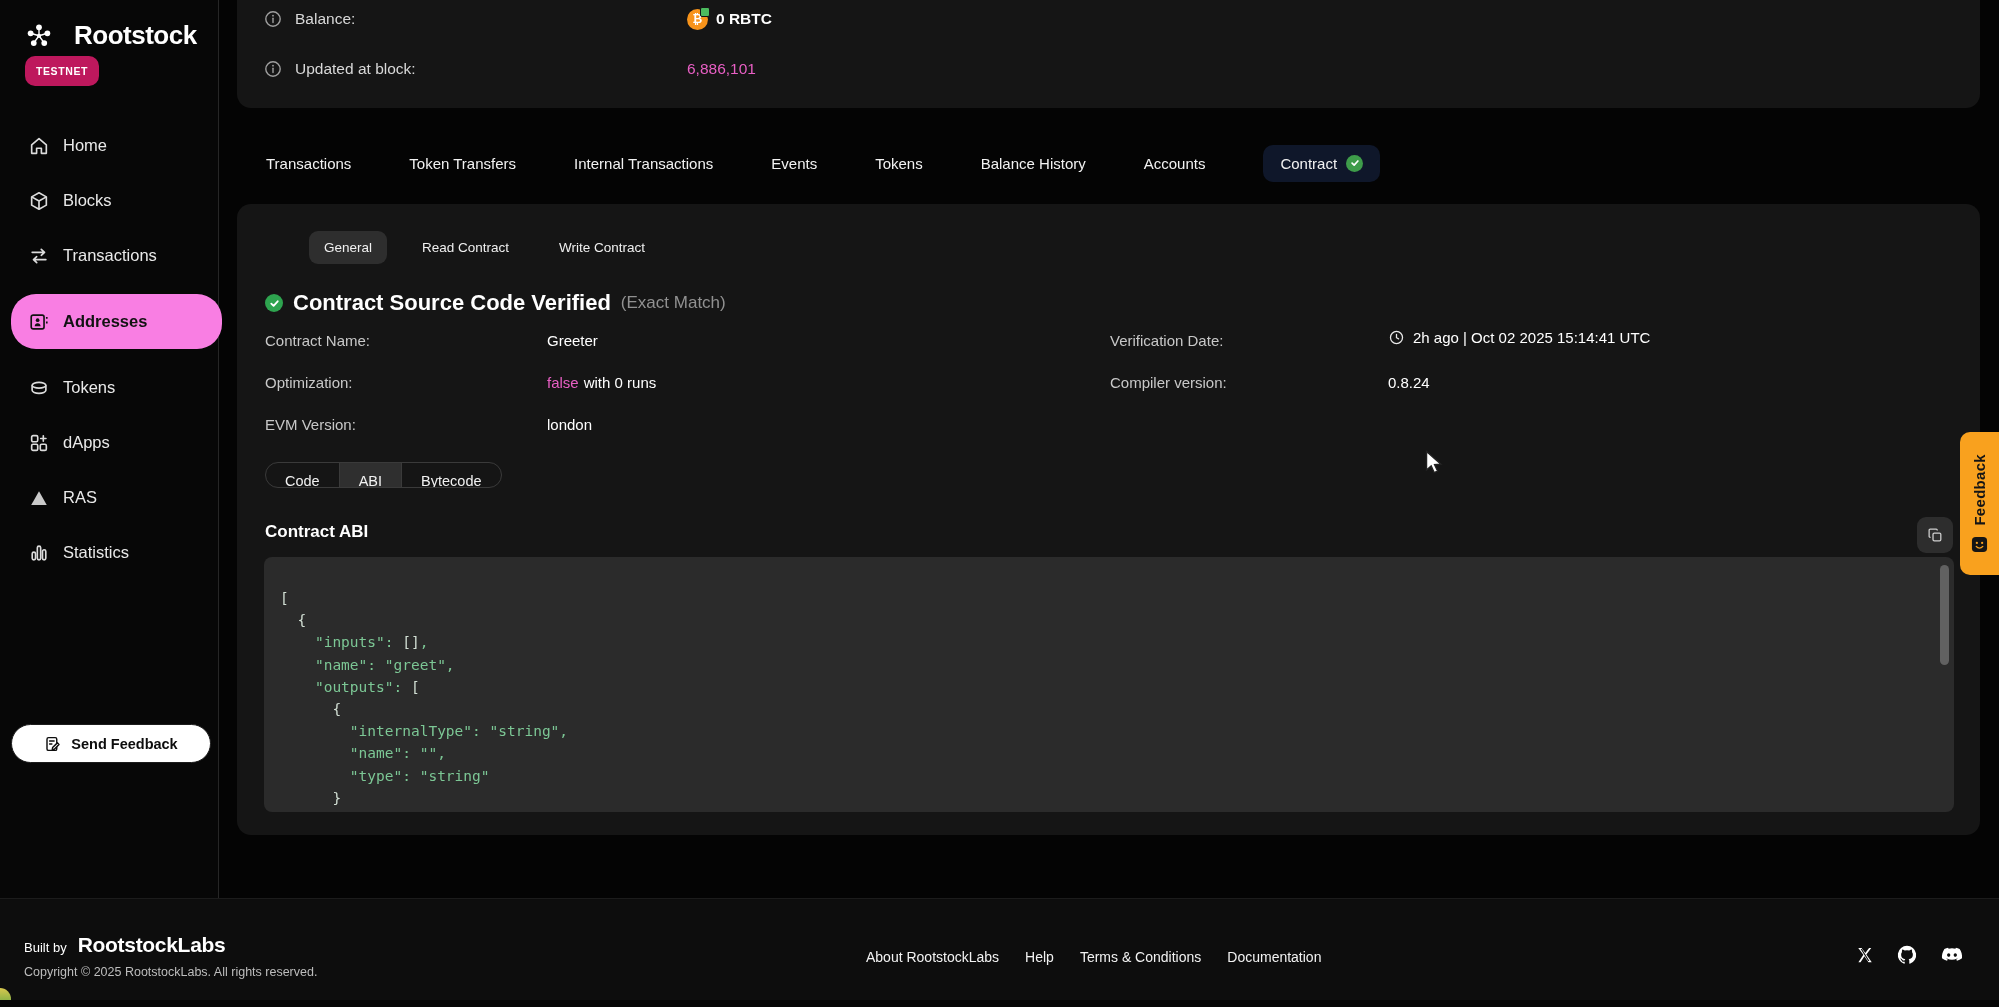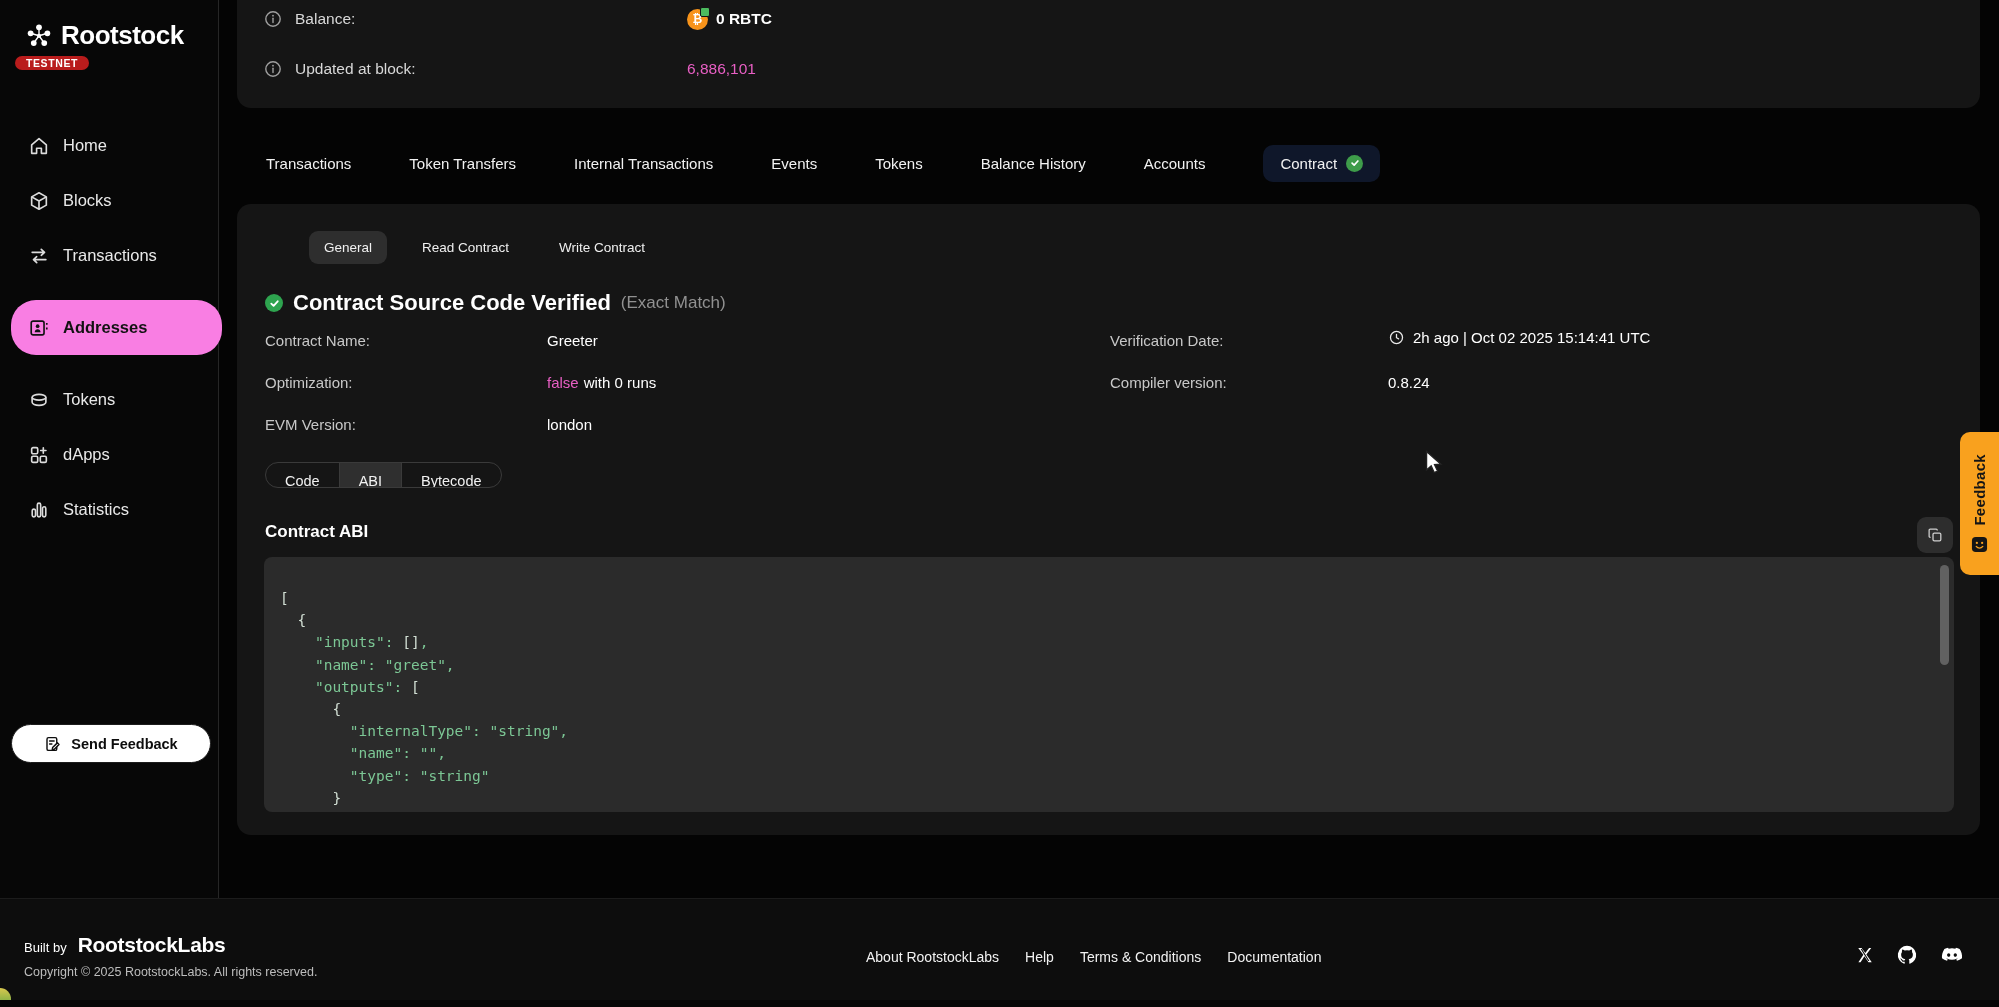--- a/index.html
+++ b/index.html
@@ -6,27 +6,27 @@
   html,body { width:1999px; height:1007px; }
   body {
     position:relative; overflow:hidden;
     background:#040404; color:#fff;
     font-family:"Liberation Sans", sans-serif;
   }
   .ico svg{display:block}
 
   
   #sidebar{position:absolute;left:0;top:0;width:219px;height:898px;background:#070707;border-right:1px solid #262626;}
-  .logo-row{position:absolute;left:24px;top:20px;display:flex;align-items:center;gap:7px;}
+  .logo-row{position:absolute;left:24px;top:20px;display:flex;align-items:center;gap:20px;}
   .logo-word{font-size:26px;font-weight:700;letter-spacing:-0.5px;color:#fff;}
-  .testnet-badge{position:absolute;left:15px;top:56px;background:#b91c1c;color:#fff;font-size:10.5px;font-weight:700;letter-spacing:.6px;padding:1px 11px;border-radius:10px;}
+  .testnet-badge{position:absolute;left:25px;top:56px;background:#be185d;color:#fff;font-size:10.5px;font-weight:700;letter-spacing:.6px;padding:9px 11px;border-radius:10px;}
   #nav{position:absolute;left:0;top:118px;width:233px;}
   .nav-item{height:55px;display:flex;align-items:center;gap:13px;padding-left:28px;color:#e9e9e9;font-size:16.5px;font-weight:500;cursor:pointer;}
   .nav-item .ico{width:22px;height:22px;color:#dcdcdc;}
-  .nav-item.active{margin:17px 11px;padding-left:17px;border-radius:25px;color:#121212;font-weight:600;}
+  .nav-item.active{margin:11px 11px;padding-left:17px;border-radius:25px;color:#121212;font-weight:600;}
   .nav-item.active .ico{color:#121212;}
   #send-feedback{position:absolute;left:11px;top:724px;width:200px;height:39px;background:#ffffff;border:1px solid #1c1c1c;border-radius:20px;display:flex;align-items:center;justify-content:center;gap:9px;color:#0d0d0d;font-size:14.5px;font-weight:600;cursor:pointer;}
 
   
   #top-panel{position:absolute;left:237px;top:0;width:1743px;height:108px;background:#151515;border-radius:0 0 14px 14px;}
   .summary-row{position:absolute;left:27px;height:26px;display:flex;align-items:center;gap:13px;font-size:15.5px;color:#d8d8d8;}
   .summary-row.r1{top:6px;} .summary-row.r2{top:56px;}
   .summary-value{position:absolute;height:26px;display:flex;align-items:center;gap:8px;left:450px;font-size:15.5px;}
   .summary-value.r1{top:6px;color:#fff;font-weight:600;}
   .summary-value.r2{top:56px;font-weight:500;}
@@ -152,20 +152,28 @@
           <svg width="22" height="22" viewBox="0 0 24 24" fill="none" stroke="currentColor" stroke-width="1.8" stroke-linecap="round">
             <rect x="4" y="4" width="6.6" height="6.6" rx="1.5"></rect>
             <rect x="4" y="13.4" width="6.6" height="6.6" rx="1.5"></rect>
             <rect x="13.4" y="13.4" width="6.6" height="6.6" rx="1.5"></rect>
             <path d="M16.7 4.2 V10 M13.8 7.1 H19.6"></path>
           </svg>
         </span>
       <span>dApps</span>
     </div>
     <div class="nav-item">
+      <span class="ico" style="color:#c9c9c9">
+          <svg width="22" height="22" viewBox="0 0 24 24">
+            <path d="M12 4.5 L20.5 19.5 H3.5 Z" fill="currentColor"></path>
+          </svg>
+        </span>
+      <span>RAS</span>
+    </div>
+    <div class="nav-item">
       <span class="ico">
           <svg width="22" height="22" viewBox="0 0 24 24" fill="none" stroke="currentColor" stroke-width="1.8">
             <rect x="4.6" y="11" width="3.6" height="8.5" rx="1.8"></rect>
             <rect x="10.2" y="4.5" width="3.6" height="15" rx="1.8"></rect>
             <rect x="15.8" y="8.5" width="3.6" height="11" rx="1.8"></rect>
           </svg>
         </span>
       <span>Statistics</span>
     </div>
   </div>

